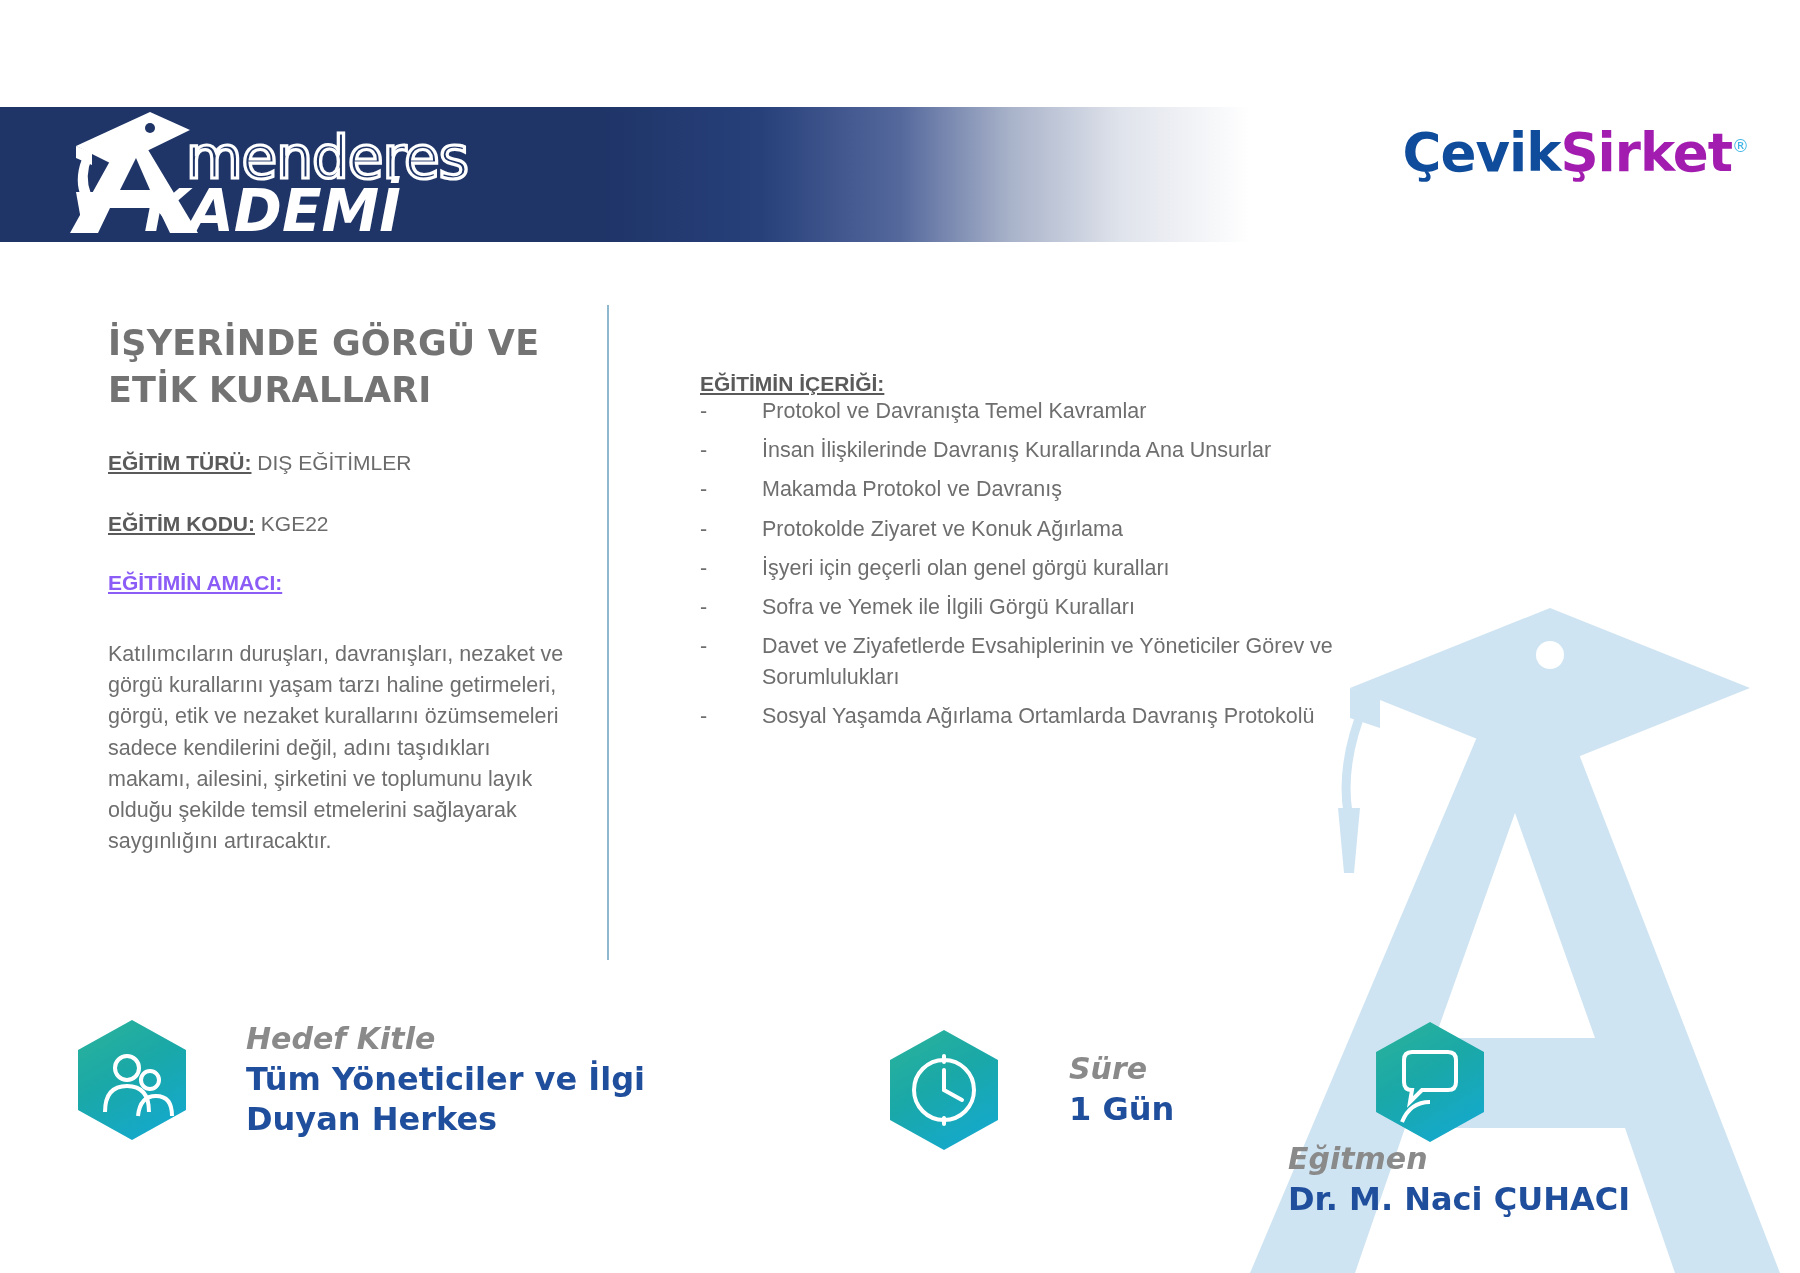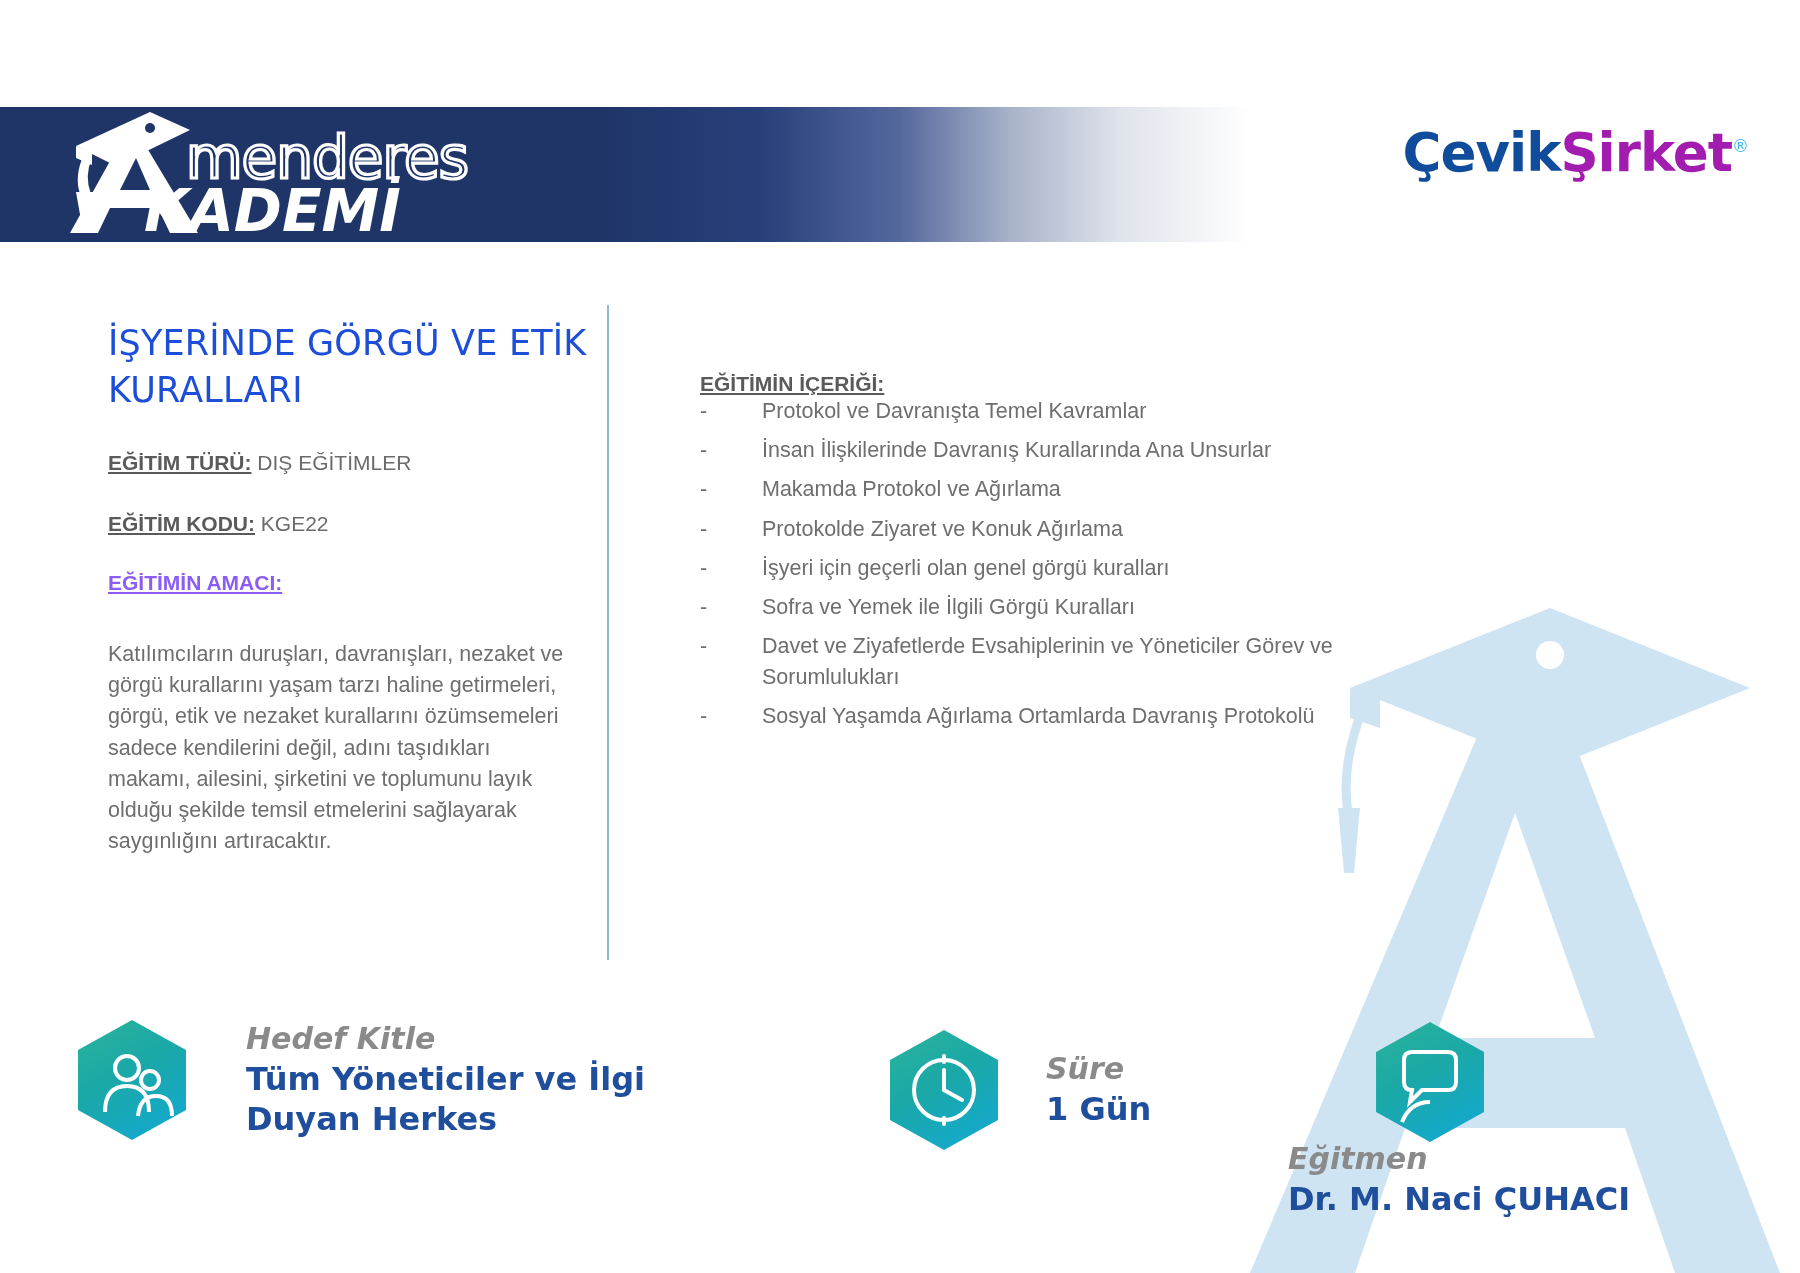--- a/index.html
+++ b/index.html
@@ -100,23 +100,23 @@
 
   .left-col {
     position: absolute;
     left: 108px;
     top: 320px;
     width: 500px;
     z-index: 3;
   }
   .course-title {
     font-size: 35px;
-    font-weight: normal;
+    font-weight: bold;
     line-height: 1.35;
-    color: #1d4ed8;
+    color: #737373;
     margin: 0 0 34px 0;
     letter-spacing: 0.2px;
     font-family: "DejaVu Sans", sans-serif;
   }
   .meta-line {
     font-size: 21px;
     color: #6b6b6b;
     margin-bottom: 34px;
     line-height: 1.3;
   }
@@ -215,21 +215,21 @@
     color: #1f4e9c;
     line-height: 1.25;
     font-family: "DejaVu Sans", sans-serif;
   }
 
   #badge-hedef { left: 58px; top: 1020px; padding-left: 20px; }
   #badge-hedef .badge-text { margin-left: 26px; width: 520px; }
   #badge-hedef .badge-caption { margin-left: 34px; }
   #badge-hedef .badge-value { margin-left: 34px; }
 
-  #badge-sure { left: 890px; top: 1030px; }
+  #badge-sure { left: 890px; top: 1030px; gap: 23px; }
   #badge-sure .badge-text { margin-left: 24px; text-align: left; }
   #badge-sure .badge-caption { margin-left: 24px; }
   #badge-sure .badge-value { margin-left: 24px; }
 
   #badge-egitmen { left: 1230px; top: 1022px; flex-direction: column; }
   #badge-egitmen .badge-text { margin-left: 24px; }
   #badge-egitmen .badge-caption { margin-left: 34px; }
   #badge-egitmen .badge-value { margin-left: 34px; white-space: nowrap; }
 </style>
 </head>
@@ -294,21 +294,21 @@
 
   <div class="amac-label">EĞİTİMİN AMACI:</div>
   <div class="amac-body">Katılımcıların duruşları, davranışları,  nezaket ve görgü kurallarını yaşam tarzı  haline getirmeleri, görgü, etik ve nezaket  kurallarını özümsemeleri sadece kendilerini değil, adını taşıdıkları makamı, ailesini, şirketini ve toplumunu layık olduğu şekilde temsil etmelerini sağlayarak saygınlığını artıracaktır.</div>
 </div>
 
 <div class="right-col">
   <div class="icerik-label">EĞİTİMİN İÇERİĞİ:</div>
   <ul class="bullets" id="bullet-list">
       <li><span class="dash">-</span><span>Protokol ve Davranışta Temel Kavramlar</span></li>
       <li><span class="dash">-</span><span>İnsan İlişkilerinde Davranış Kurallarında Ana Unsurlar</span></li>
-      <li><span class="dash">-</span><span>Makamda Protokol ve Ağırlama</span></li>
+      <li><span class="dash">-</span><span>Makamda Protokol ve Davranış</span></li>
       <li><span class="dash">-</span><span>Protokolde Ziyaret ve Konuk Ağırlama</span></li>
       <li><span class="dash">-</span><span>İşyeri için geçerli olan genel görgü kuralları</span></li>
       <li><span class="dash">-</span><span>Sofra ve Yemek ile İlgili Görgü Kuralları</span></li>
       <li><span class="dash">-</span><span>Davet ve Ziyafetlerde Evsahiplerinin ve Yöneticiler Görev ve Sorumlulukları</span></li>
       <li><span class="dash">-</span><span>Sosyal Yaşamda Ağırlama Ortamlarda Davranış Protokolü</span></li>
     </ul>
 </div>
 
 <div class="badge" id="badge-hedef">
   <div class="hexwrap">

